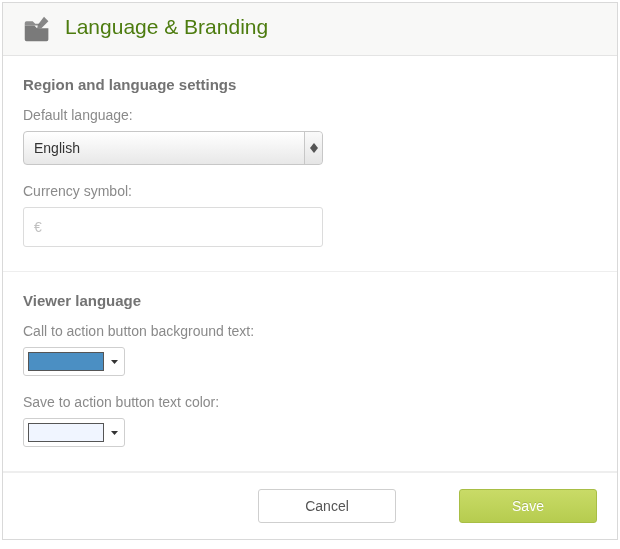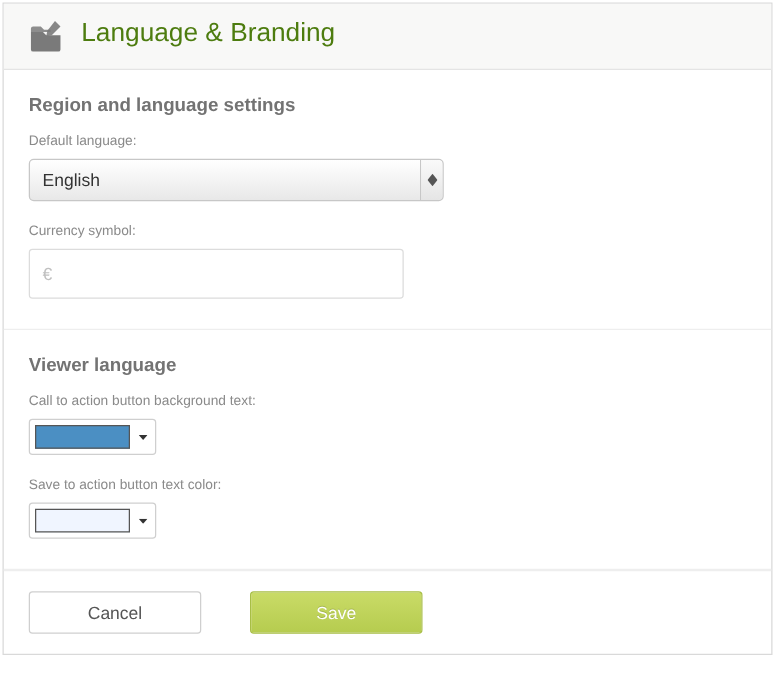--- a/index.html
+++ b/index.html
@@ -44,27 +44,27 @@
   .section:last-of-type { border-bottom: none; }
   .section h2 {
     margin: 0 0 14px 0;
     font-size: 15px;
     font-weight: 600;
     color: #737373;
   }
   .field { margin-bottom: 18px; }
   .field:last-child { margin-bottom: 0; }
   .field-label {
-    font-size: 11px;
+    font-size: 14px;
     color: #8a8a8a;
     margin-bottom: 8px;
   }
   .select-wrap {
     position: relative;
-    width: 332px;
+    width: 300px;
     height: 34px;
     border: 1px solid #c7c7c7;
     border-radius: 4px;
     background: linear-gradient(#ffffff, #e8e8e8);
     display: flex;
     align-items: center;
     padding: 0 10px;
     font-size: 14px;
     color: #333;
   }
@@ -112,22 +112,22 @@
     width: 12px;
     display: flex;
     align-items: center;
     justify-content: center;
     margin-left: 4px;
   }
   .footer {
     border-top: 1px solid #eee;
     padding: 16px 20px;
     display: flex;
-    justify-content: flex-start;
-    gap: 8px;
+    justify-content: flex-end;
+    gap: 32px;
   }
   .btn {
     min-width: 138px;
     height: 34px;
     border-radius: 3px;
     font-size: 14px;
     display: flex;
     align-items: center;
     justify-content: center;
     cursor: pointer;

